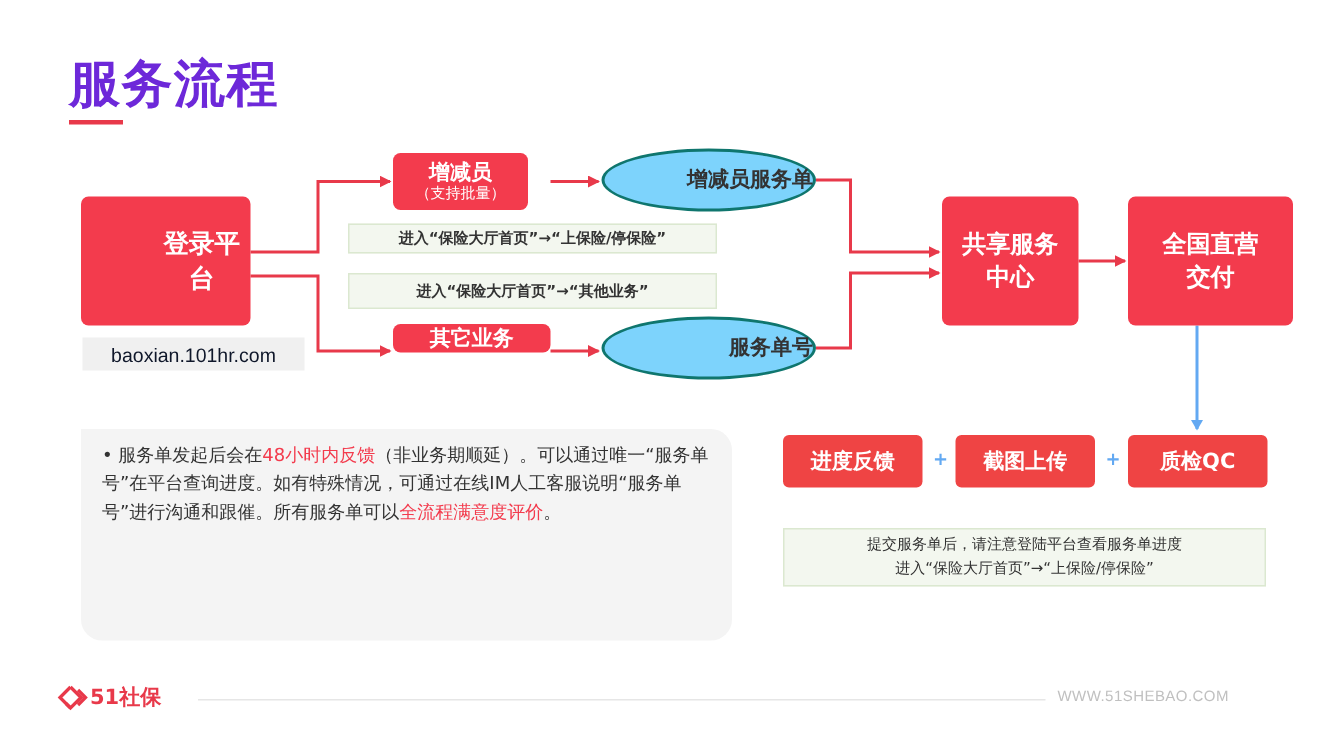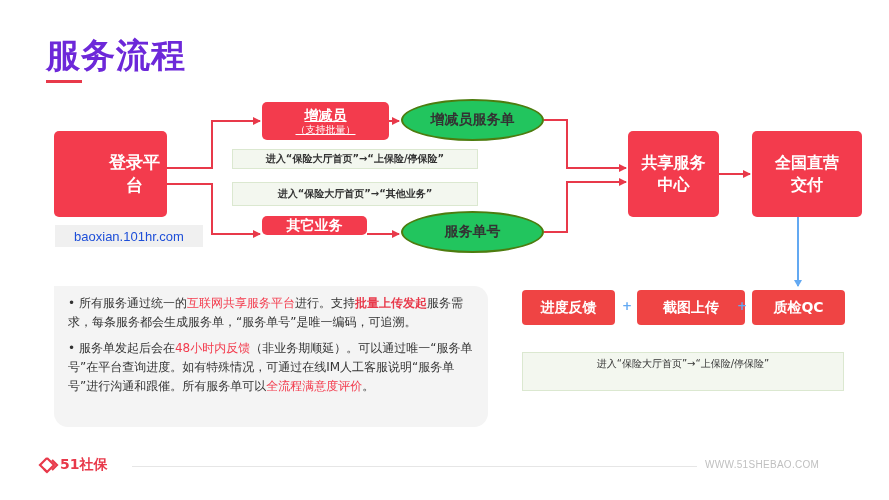--- a/index.html
+++ b/index.html
@@ -4,39 +4,39 @@
 <style>
   * { margin: 0; padding: 0; box-sizing: border-box; }
   html, body { width: 889px; height: 500px; background: #ffffff; overflow: hidden; }
   body { position: relative; font-family: "DejaVu Sans", "Liberation Sans", sans-serif; color: #333; }
 
   .title { position: absolute; left: 46px; top: 33px; font-size: 34px; font-weight: bold; color: #6d28d9; letter-spacing: 1px; text-align: right; }
   .title-underline { position: absolute; left: 46px; top: 80px; width: 36px; height: 3px; background: #e8394a; }
 
   .red-box { position: absolute; background: #f33b4d; color: #fff; border-radius: 5px; display: flex; flex-direction: column; align-items: center; justify-content: center; font-weight: bold; text-align: center; }
   .login-box { left: 54px; top: 131px; width: 113px; height: 86px; font-size: 17px; padding-left: 48px; }
-  .add-box { left: 262px; top: 102px; width: 127px; height: 38px; font-size: 14px; line-height: 16px; text-decoration: underline; }
+  .add-box { left: 262px; top: 102px; width: 90px; height: 38px; font-size: 14px; line-height: 16px; }
   .add-box .sub { font-size: 10px; font-weight: normal; line-height: 13px; }
   .other-box { left: 262px; top: 216px; width: 105px; height: 19px; font-size: 14px; }
   .shared-box { left: 628px; top: 131px; width: 91px; height: 86px; font-size: 16px; line-height: 22px; }
   .national-box { left: 752px; top: 131px; width: 110px; height: 86px; font-size: 16px; line-height: 22px; }
 
-  .url-label { position: absolute; left: 55px; top: 225px; width: 148px; height: 22px; background: #f0f0f0; font-size: 13px; color: #1d4ed8; display: flex; align-items: center; justify-content: center; font-family: "Liberation Sans", sans-serif; }
+  .url-label { position: absolute; left: 55px; top: 225px; width: 148px; height: 22px; background: #f0f0f0; font-size: 13px; color: #0f172a; display: flex; align-items: center; justify-content: center; font-family: "Liberation Sans", sans-serif; }
 
-  .ellipse { position: absolute; border: 2px solid #4d7c0f; border-radius: 50%; background: #22c55e; display: flex; align-items: center; justify-content: center; font-size: 14px; color: #333; font-weight: bold; }
+  .ellipse { position: absolute; border: 2px solid #0f766e; border-radius: 50%; background: #7dd3fc; display: flex; align-items: center; justify-content: flex-end; font-size: 14px; color: #333; font-weight: bold; }
   .ellipse-add { left: 401px; top: 99px; width: 143px; height: 42px; }
   .ellipse-other { left: 401px; top: 211px; width: 143px; height: 42px; }
 
   .green-label { position: absolute; background: #f3f7ef; border: 1px solid #dbe8d0; font-size: 10px; color: #333; display: flex; align-items: center; justify-content: center; font-weight: bold; }
   .green-1 { left: 232px; top: 149px; width: 246px; height: 20px; }
   .green-2 { left: 232px; top: 182px; width: 246px; height: 24px; }
 
   .blue-box { position: absolute; background: #ef4444; color: #fff; border-radius: 4px; display: flex; align-items: center; justify-content: center; font-size: 14px; font-weight: bold; height: 35px; top: 290px; }
   .blue-1 { left: 522px; width: 93px; }
-  .blue-2 { left: 637px; width: 108px; }
+  .blue-2 { left: 637px; width: 93px; }
   .blue-3 { left: 752px; width: 93px; }
   .plus { position: absolute; top: 299px; color: #63a9f2; font-size: 12px; font-weight: bold; }
   .plus-1 { left: 622px; }
   .plus-2 { left: 737px; }
 
   .note-box { position: absolute; left: 522px; top: 352px; width: 322px; height: 39px; background: #f3f7ef; border: 1px solid #dbe8d0; font-size: 10px; color: #333; text-align: center; line-height: 16px; padding-top: 3px; }
 
   .info-panel { position: absolute; left: 54px; top: 286px; width: 434px; height: 141px; background: #f4f4f4; border-radius: 0 14px 14px 14px; padding: 8px 10px 0 14px; font-size: 12px; color: #333; line-height: 19px; }
   .info-panel p { margin-bottom: 7px; }
   .hl { color: #f33b4d; }
@@ -120,25 +120,25 @@
 <span class="plus plus-1">+</span>
 <div class="blue-box blue-2">
   <span>截图上传</span>
 </div>
 <span class="plus plus-2">+</span>
 <div class="blue-box blue-3">
   <span>质检QC</span>
 </div>
 
 <div class="note-box">
+  <div>提交服务单后，请注意登陆平台查看服务单进度</div>
   <div>进入“保险大厅首页”→“上保险/停保险”</div>
 </div>
 
 <div class="info-panel">
-  <p><span>• 所有服务通过统一的</span><span class="hl">互联网共享服务平台</span><span>进行。支持</span><span class="hl-bold">批量上传发起</span><span>服务需求，每条服务都会生成服务单，“服务单号”是唯一编码，可追溯。</span></p>
   <p><span>• 服务单发起后会在</span><span class="hl">48小时内反馈</span><span>（非业务期顺延）。可以通过唯一“服务单号”在平台查询进度。如有特殊情况，可通过在线IM人工客服说明“服务单号”进行沟通和跟催。所有服务单可以</span><span class="hl">全流程满意度评价</span><span>。</span></p>
 </div>
 
 <div class="footer-logo">
   <svg width="22" height="18" viewBox="0 0 22 18">
     <path d="M9,2 L2,9 L9,16" fill="none" stroke="#e8394a" stroke-width="2.2"></path>
     <path d="M9,2 L16,9 L9,16 L6,13" fill="none" stroke="#e8394a" stroke-width="2.2"></path>
     <path d="M14,4 L19,9 L14,14" fill="none" stroke="#e8394a" stroke-width="2.2"></path>
   </svg>
   <span>51社保</span>

